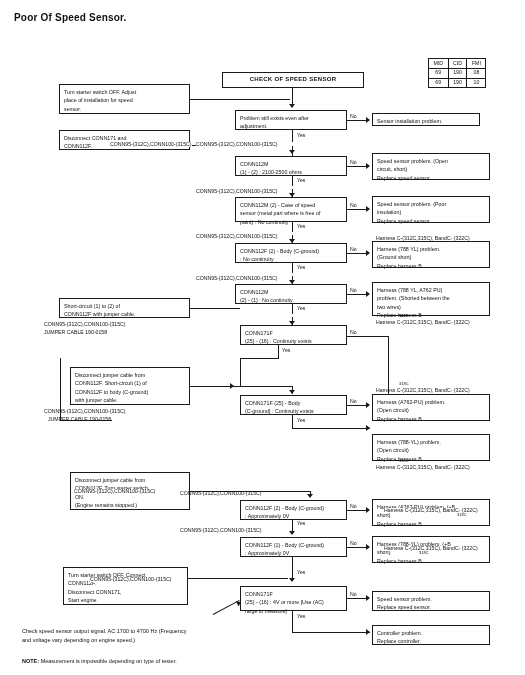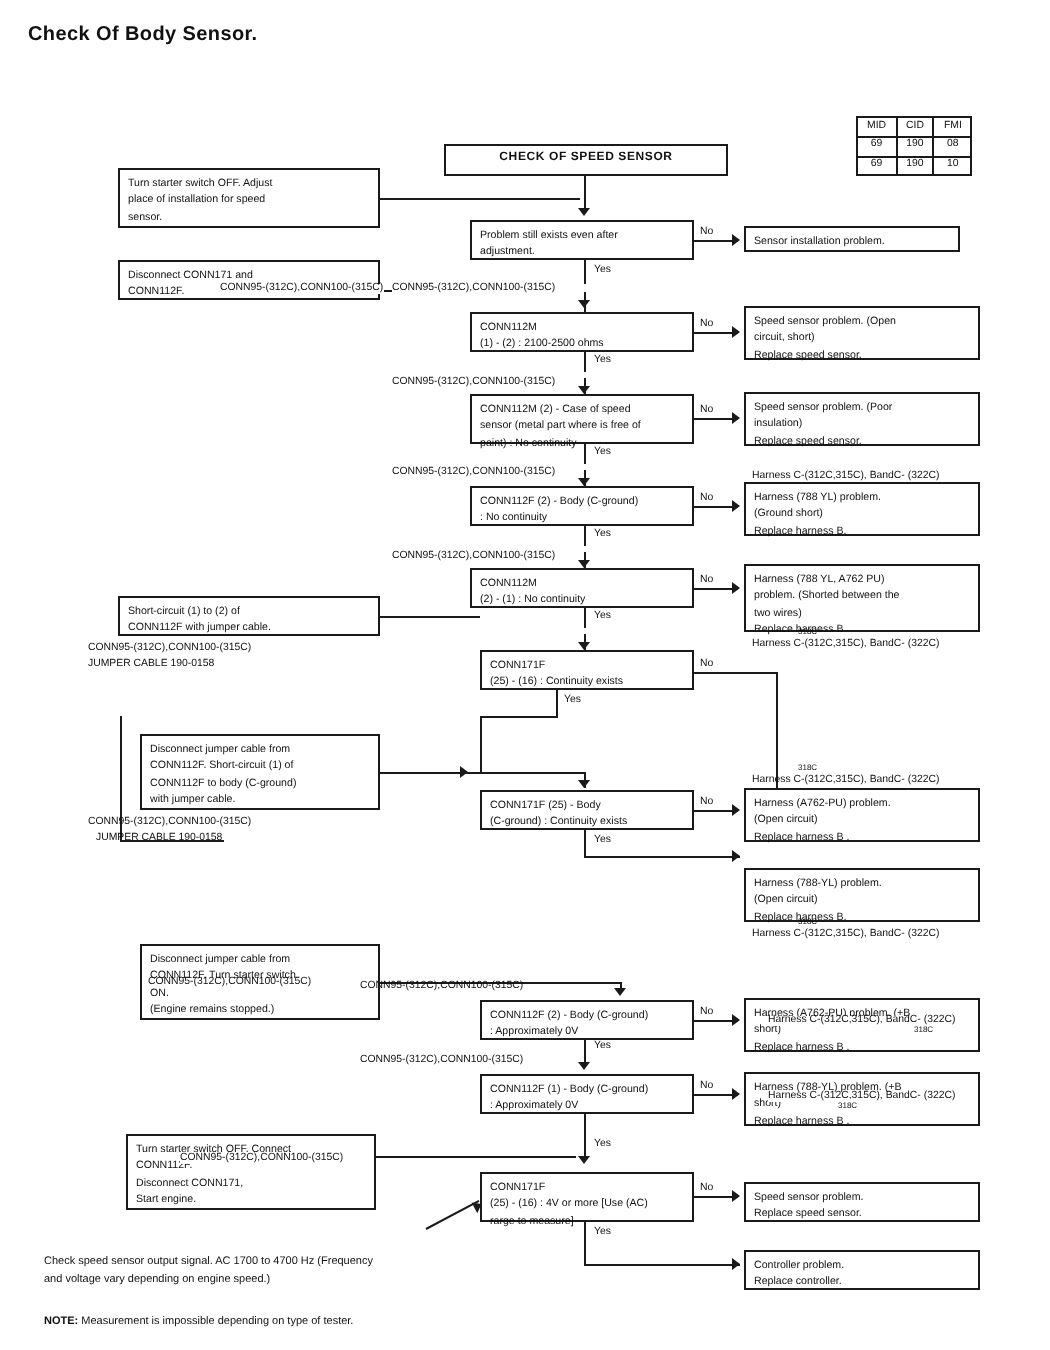--- a/index.html
+++ b/index.html
@@ -110,21 +110,21 @@
     font-size: 5.2px;
     line-height: 1;
     white-space: nowrap;
     background: #ffffff;
     color: #111;
   }
 </style>
 </head>
 <body>
 
-<div class="page-title">Check Of Body Sensor.</div>
+<div class="page-title">Poor Of Speed Sensor.</div>
 
 <table class="code-table" style="left:428px; top:58px;">
   <tbody>
       <tr>
     <th>MID</th>
     <th>CID</th>
     <th>FMI</th>
   </tr>
   <tr>
     <td>69</td>

